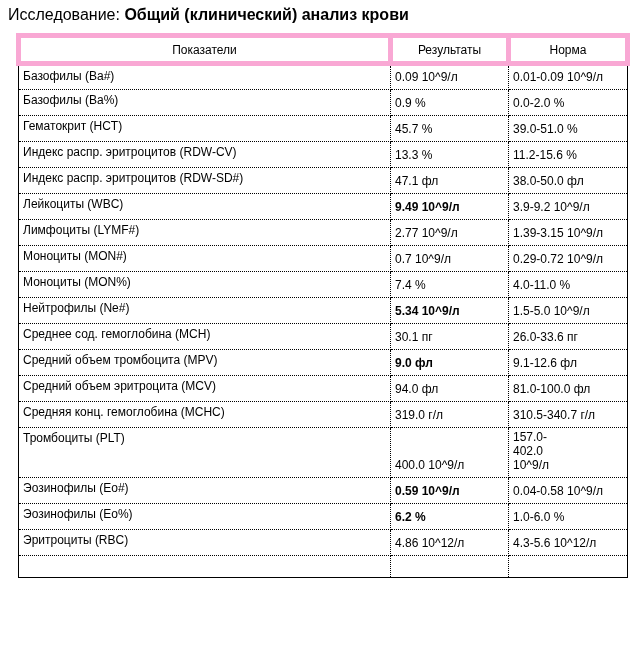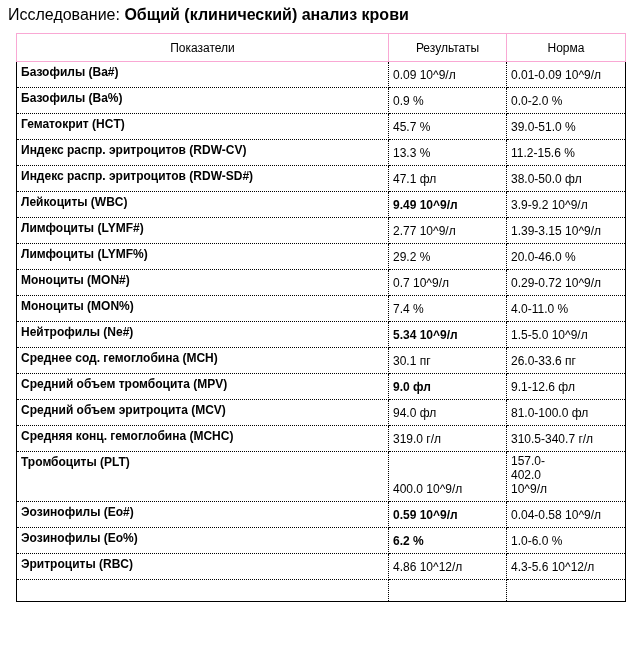--- a/index.html
+++ b/index.html
@@ -26,32 +26,32 @@
     width: 609px;
     margin: 10px 0 0 16px;
     font-size: 12px;
     border: 1px solid #000;
   }
   th {
     font-weight: 400;
     height: 28px;
     text-align: center;
     vertical-align: middle;
-    border: 1px solid #f9a8d4;
+    border: 5px solid #f9a8d4;
     padding: 0 16px;
   }
   tbody tr { height: 26px; }
   tbody tr.tall { height: 40px; }
   tbody.partial-body tr { height: 22px; }
   td {
     border: 1px dotted #000;
     overflow: hidden;
     line-height: 14px;
   }
-  td.c-ind { vertical-align: top; padding: 3px 2px 2px 4px; font-weight: bold; }
+  td.c-ind { vertical-align: top; padding: 3px 2px 2px 4px; }
   td.c-res, td.c-norm { vertical-align: bottom; padding: 2px 2px 5px 4px; }
   td.flagged { font-weight: 700; }
   td.wrap { padding-right: 58px; }
 </style>
 </head>
 <body>
 
 <div class="page">
 
   <div class="report-title">
@@ -100,25 +100,20 @@
         </tr>
         <tr>
           <td class="c-ind">Лейкоциты (WBC)</td>
           <td class="c-res flagged">9.49 10^9/л</td>
           <td class="c-norm">3.9-9.2 10^9/л</td>
         </tr>
         <tr>
           <td class="c-ind">Лимфоциты (LYMF#)</td>
           <td class="c-res">2.77 10^9/л</td>
           <td class="c-norm">1.39-3.15 10^9/л</td>
-        </tr>
-        <tr>
-          <td class="c-ind">Лимфоциты (LYMF%)</td>
-          <td class="c-res">29.2 %</td>
-          <td class="c-norm">20.0-46.0 %</td>
         </tr>
         <tr>
           <td class="c-ind">Моноциты (MON#)</td>
           <td class="c-res">0.7 10^9/л</td>
           <td class="c-norm">0.29-0.72 10^9/л</td>
         </tr>
         <tr>
           <td class="c-ind">Моноциты (MON%)</td>
           <td class="c-res">7.4 %</td>
           <td class="c-norm">4.0-11.0 %</td>

